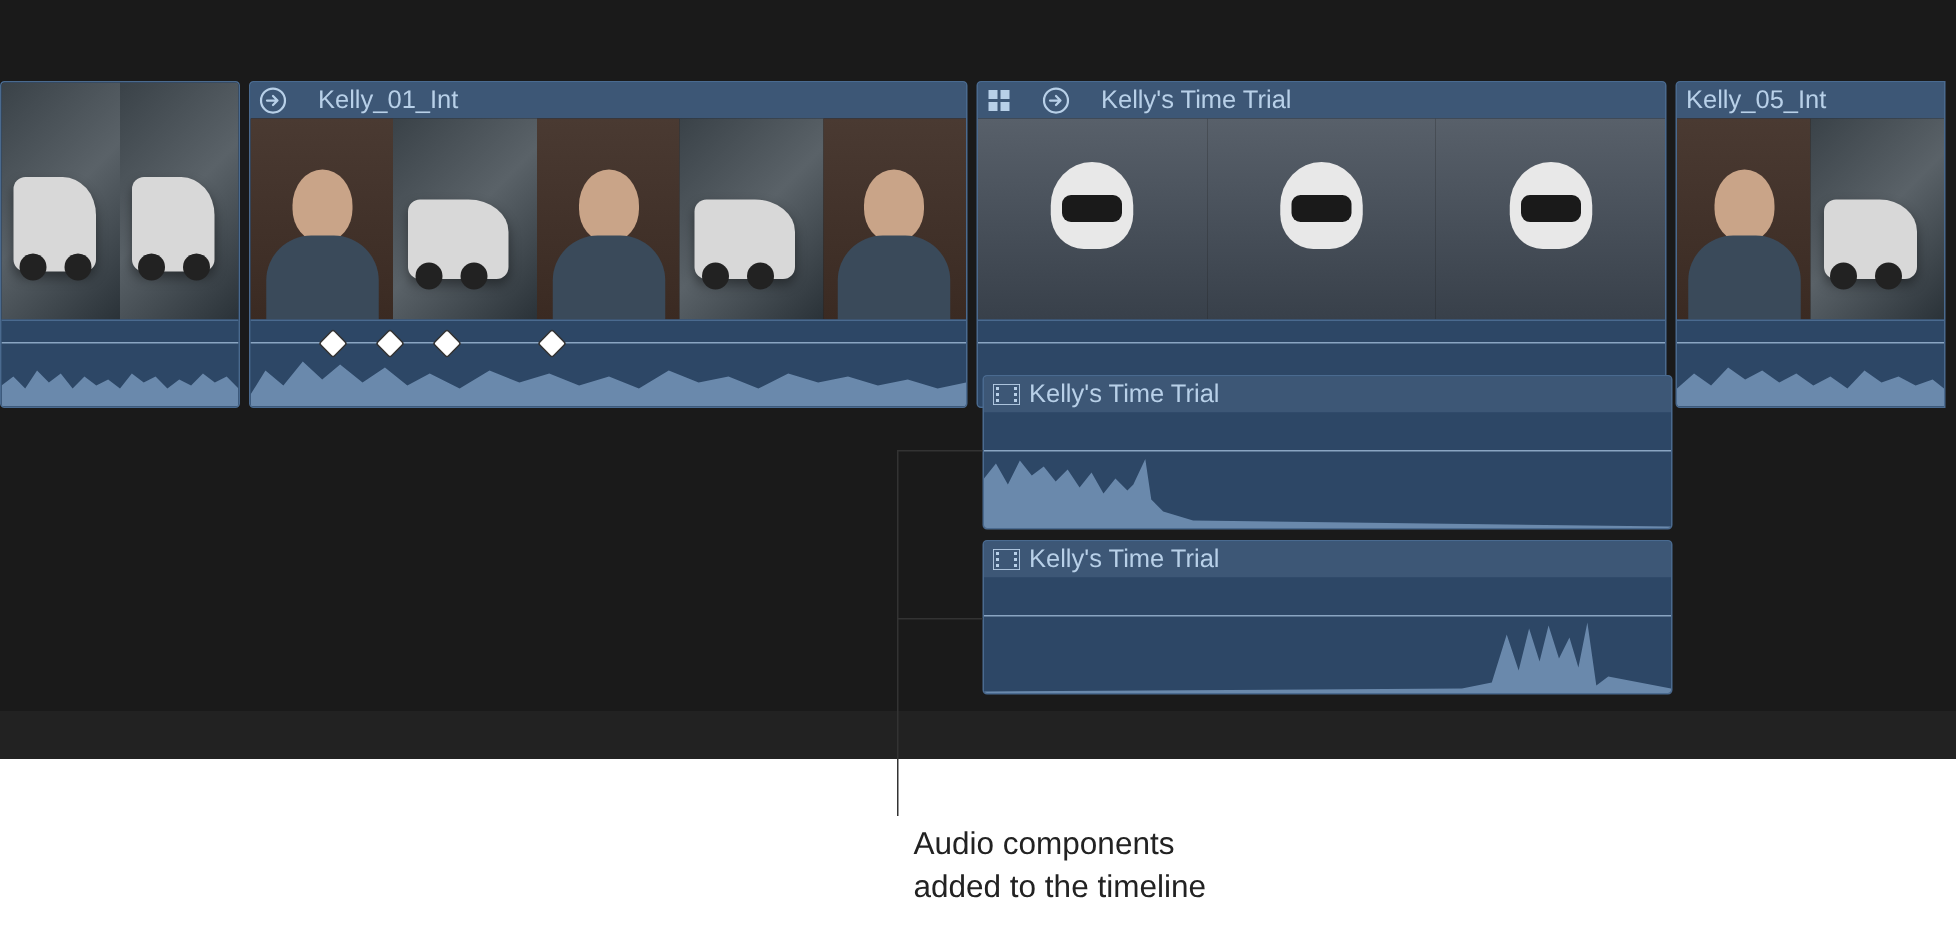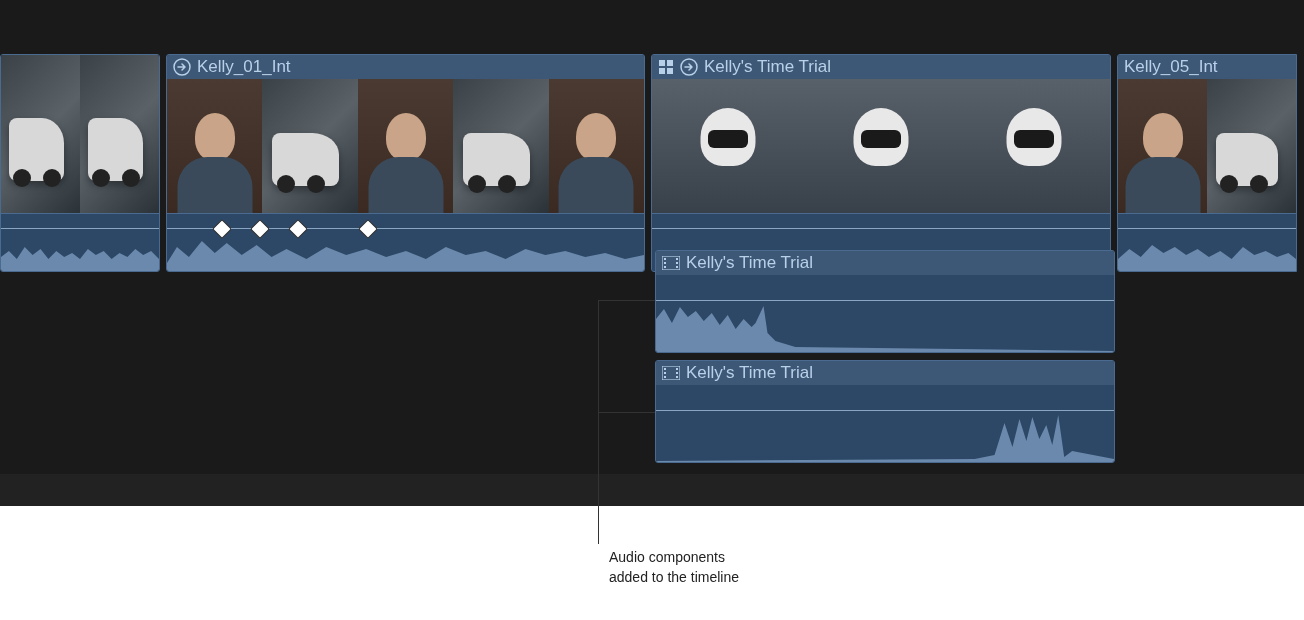--- a/index.html
+++ b/index.html
@@ -40,21 +40,21 @@
     .clip.clip-0 { width: 160px; }
     .clip.clip-1 { width: 479px; }
     .clip.clip-2 { width: 460px; }
     .clip.clip-3 { width: 180px; border-top-right-radius: 0; border-bottom-right-radius: 0; }
     .clip-header {
       height: 24px;
       background: #3d5776;
       display: flex;
       align-items: center;
       padding: 12px 6px;
-      gap: 6px;
+      gap: 21px;
       color: #b8d0e8;
       font-size: 17px;
       white-space: nowrap;
       overflow: hidden;
     }
     .clip.clip-0 .clip-header { background: transparent; height: 0; padding: 0; }
     .thumbnails {
       height: 134px;
       display: flex;
       background: #1a1a1a;
@@ -245,21 +245,21 @@
       left: 598px;
       top: -94px;
       width: 57px;
       height: 1px;
       background: #333;
     }
     .annotation-text {
       position: absolute;
       left: 609px;
       top: 42px;
-      font-size: 14px;
+      font-size: 21px;
       color: #222;
       line-height: 1.4;
     }
     .icon-svg { flex-shrink: 0; }
   </style>
 </head>
 <body>
 
 <div class="timeline-area">
   <div class="top-spacer"></div>

